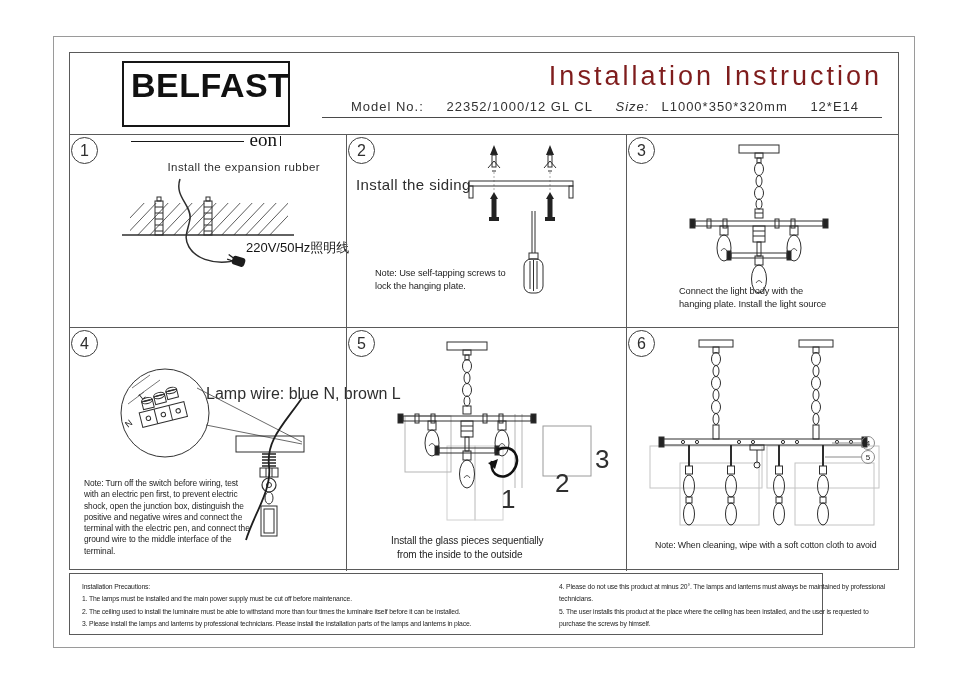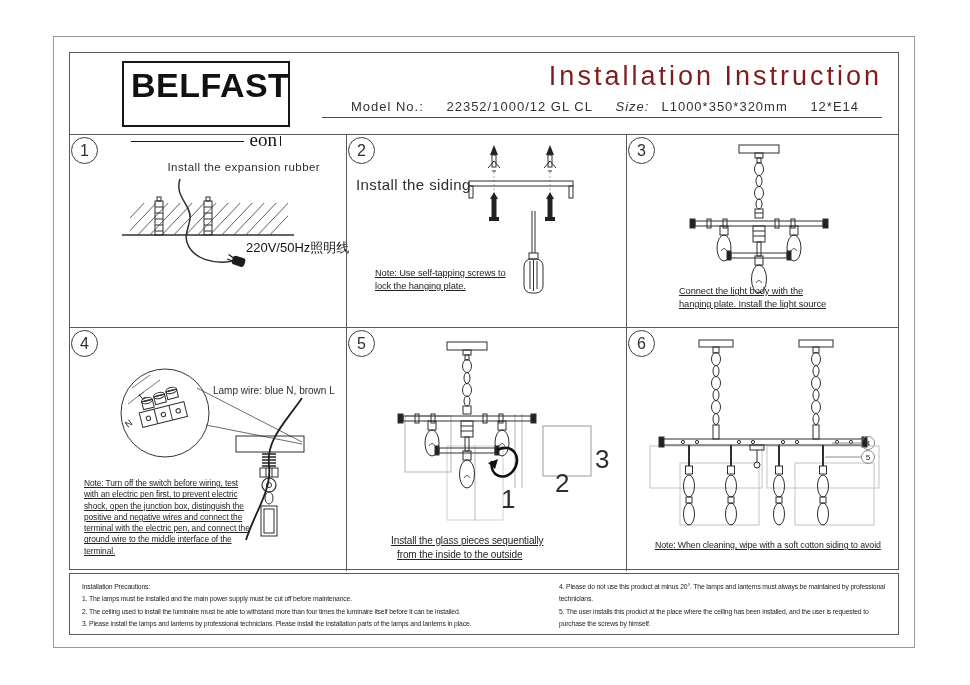--- a/index.html
+++ b/index.html
@@ -19,25 +19,25 @@
   .doc-title { font-size:27px; font-weight:400; letter-spacing:3px; color:#7f1d1d;text-align:right; }
   .model-row { margin-top:7px; font-size:13px; letter-spacing:1px; color:#323232; border-bottom:1px solid #4a4a4a; padding-bottom:3px; white-space:nowrap; }
   .model-row span { margin-right:6px;margin-left:12px; }
   
   .panels { position:absolute; left:0; top:82px; width:828px; height:436px; display:grid; grid-template-columns:276px 280px 272px; grid-template-rows:192px 244px; }
   .panel { position:relative; }
   .panel.c2, .panel.c3 { border-left:1px solid #5a5a5a; }
   .panel.r2 { border-top:1px solid #5a5a5a; }
   .panel-num { position:absolute; left:1px; top:2px; width:27px; height:27px; border:1px solid #3d3d3d; border-radius:50%; text-align:center; line-height:26px; font-size:16px; color:#2f2f2f; }
   .cap { position:absolute; color:#2e2e2e; }
-  .small-note { position:absolute; font-size:9.3px; line-height:13px; color:#242424; letter-spacing:-.1px;text-decoration:underline; }
+  .small-note { position:absolute; font-size:9.3px; line-height:13px; color:#242424; letter-spacing:-.1px; }
   svg { position:absolute; left:0; top:0; }
   .seq-num { position:absolute; font-size:26px; font-weight:300; color:#2f2f2f; line-height:26px; }
   
-  .precautions { position:absolute; left:15px; top:536px; width:830px; height:62px; border:1px solid #5a5a5a; }
+  .precautions { position:absolute; left:15px; top:536px; width:754px; height:62px; border:1px solid #5a5a5a; }
   .prec-text { font-size:8px; letter-spacing:-.2px; line-height:12.4px; color:#242424; transform:scaleX(.85); transform-origin:0 0; }
   .prec-left { position:absolute; left:12px; top:7px; width:640px; white-space:nowrap; }
   .prec-right { position:absolute; left:489px; top:7px; width:395px; }
 </style>
 </head>
 <body>
 
 <div class="page">
   <div class="outer-border">
     <div class="content-frame">
@@ -208,21 +208,21 @@
             </g>
           </svg>
           <div class="small-note" style="left:52px; top:150px;">
             <div>Connect the light body with the</div>
             <div>hanging plate. Install the light source</div>
           </div>
         </div>
 
         <div class="panel c1 r2">
           <div class="panel-num">4</div>
-          <div class="cap" style="left:143px; top:57px; font-size:10px; white-space:nowrap;text-align:center;">Lamp wire: blue N, brown L</div>
+          <div class="cap" style="left:136px; top:57px; font-size:16px; white-space:nowrap;text-align:center;">Lamp wire: blue N, brown L</div>
           <svg width="276" height="244" viewBox="0 0 276 244">
             <circle cx="95" cy="85" r="44" stroke="#333" fill="none"></circle>
             <g stroke="#555" stroke-width="0.8">
               <line x1="62" y1="60" x2="80" y2="47"></line>
                 <line x1="68" y1="68" x2="90" y2="52"></line>
                 <line x1="58" y1="76" x2="74" y2="64"></line>
             </g>
             <g transform="translate(68,80) rotate(-14)">
               <g stroke="#2e2e2e" fill="none">
                 <rect x="5" y="-5" width="11" height="8"></rect>
@@ -397,21 +397,21 @@
             <g stroke="#8a8a8a" fill="none">
               <line x1="205" y1="115" x2="234" y2="115"></line>
                 <circle cx="241" cy="115" r="6.5"></circle>
               <line x1="198" y1="129" x2="234" y2="129"></line>
                 <circle cx="241" cy="129" r="6.5"></circle>
             </g>
             <text x="241" y="118" text-anchor="middle" font-size="8" fill="#222">4</text>
             <text x="241" y="132" text-anchor="middle" font-size="8" fill="#222">5</text>
           </svg>
           <div class="small-note" style="left:28px; top:211px; font-size:8.8px; line-height:13.5px; white-space:nowrap;">
-            <div>Note: When cleaning, wipe with a soft cotton siding to avoid</div>
+            <div>Note: When cleaning, wipe with a soft cotton cloth to avoid</div>
           </div>
         </div>
 
       </div>
     </div>
 
     <div class="precautions">
       <div class="prec-left prec-text">
         <div>Installation Precautions:</div>
         <div>1. The lamps must be installed and the main power supply must be cut off before maintenance.</div>

